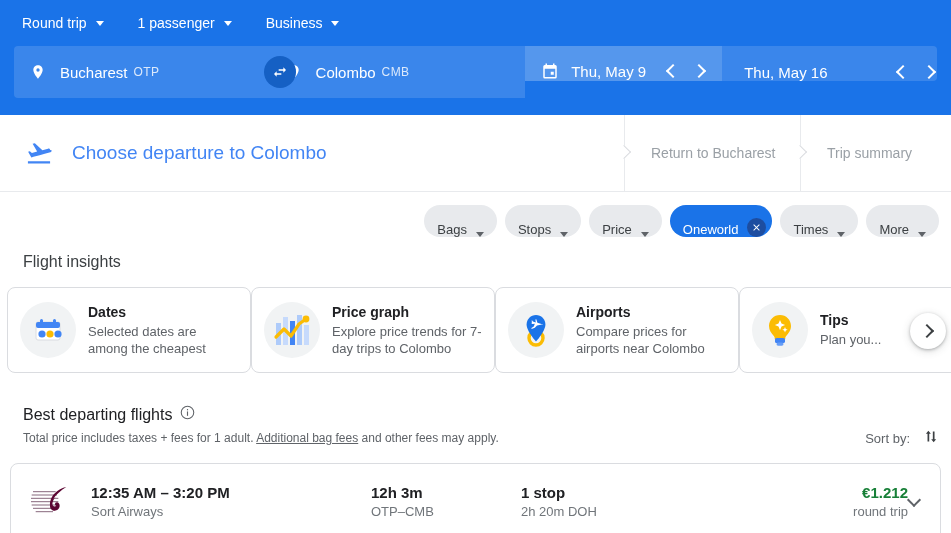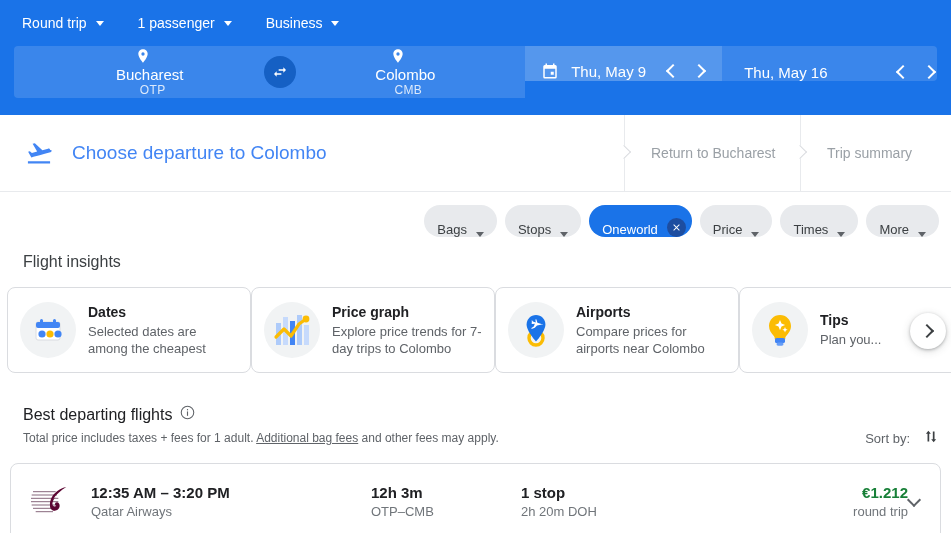--- a/index.html
+++ b/index.html
@@ -48,21 +48,20 @@
     width: 923px; height: 52px;
     display: flex;
   }
   .field {
     background: rgba(255,255,255,0.14);
     height: 52px;
     display: flex; align-items: center;
     color: #ffffff;
     cursor: pointer;
     position: relative;
-    flex-direction: column;
   }
   .field-origin { width: 264px; padding-left: 16px; border-radius: 4px 0 0 4px; }
   .field-dest   { width: 264px; padding-left: 16px; }
   .pin-icon { width: 16px; height: 20px; margin-right: 14px; flex: 0 0 auto; }
   .loc-name { font-size: 15px; color: #fff; }
   .loc-code { font-size: 12px; color: rgba(255,255,255,0.82); margin-left: 6px; letter-spacing: .4px; }
 
   .swap-btn {
     position: absolute; left: 250px; top: 10px;
     width: 32px; height: 32px; border-radius: 50%;
@@ -370,32 +369,32 @@
   <div class="chip">
     <span>Bags</span>
     <i class="caret"></i>
   </div>
 
   <div class="chip">
     <span>Stops</span>
     <i class="caret"></i>
   </div>
 
+  <div class="chip">
+    <span>Price</span>
+    <i class="caret"></i>
+  </div>
+
   <div class="chip selected">
     <span>Oneworld</span>
     <span class="chip-close">
       <svg width="11" height="11" viewBox="0 0 24 24">
         <path fill="#ffffff" d="M19 6.41 17.59 5 12 10.59 6.41 5 5 6.41 10.59 12 5 17.59 6.41 19 12 13.41 17.59 19 19 17.59 13.41 12z"></path>
       </svg>
     </span>
-  </div>
-
-  <div class="chip">
-    <span>Price</span>
-    <i class="caret"></i>
   </div>
 
   <div class="chip">
     <span>Times</span>
     <i class="caret"></i>
   </div>
 
 
   <div class="chip">
     <span>More</span>
@@ -514,21 +513,21 @@
       <line x1="4" y1="32" x2="42" y2="32"></line>
       <line x1="6" y1="37" x2="40" y2="37"></line>
       <line x1="10" y1="42" x2="36" y2="42"></line>
     </g>
     <path d="M56 5c-6 1-13 5-18 10-3 3-5 7-6 11-1 4-1 8 1 11 2 3 5 4 8 3 3-1 5-4 5-7 0-3-2-5-4-5-2 0-3 1-3 3 0 1 1 2 2 2-2 2-5 1-6-1-1-3 0-7 2-10 4-6 11-12 19-17z" fill="#5c0632"></path>
     <path d="M40 20c-4 2-7 6-8 10-1 4 0 8 3 10 2 1 4 1 5-1-3-1-5-4-5-8 0-4 2-8 5-11z" fill="#5c0632"></path>
   </svg>
 
   <div class="col-times">
     <div class="f-main">12:35 AM – 3:20 PM</div>
-    <div class="f-sub">Qatar Airways</div>
+    <div class="f-sub">Sort Airways</div>
   </div>
 
   <div class="col-dur">
     <div class="f-main">12h 3m</div>
     <div class="f-sub">OTP–CMB</div>
   </div>
 
   <div class="col-stops">
     <div class="f-main">1 stop</div>
     <div class="f-sub">2h 20m DOH</div>

